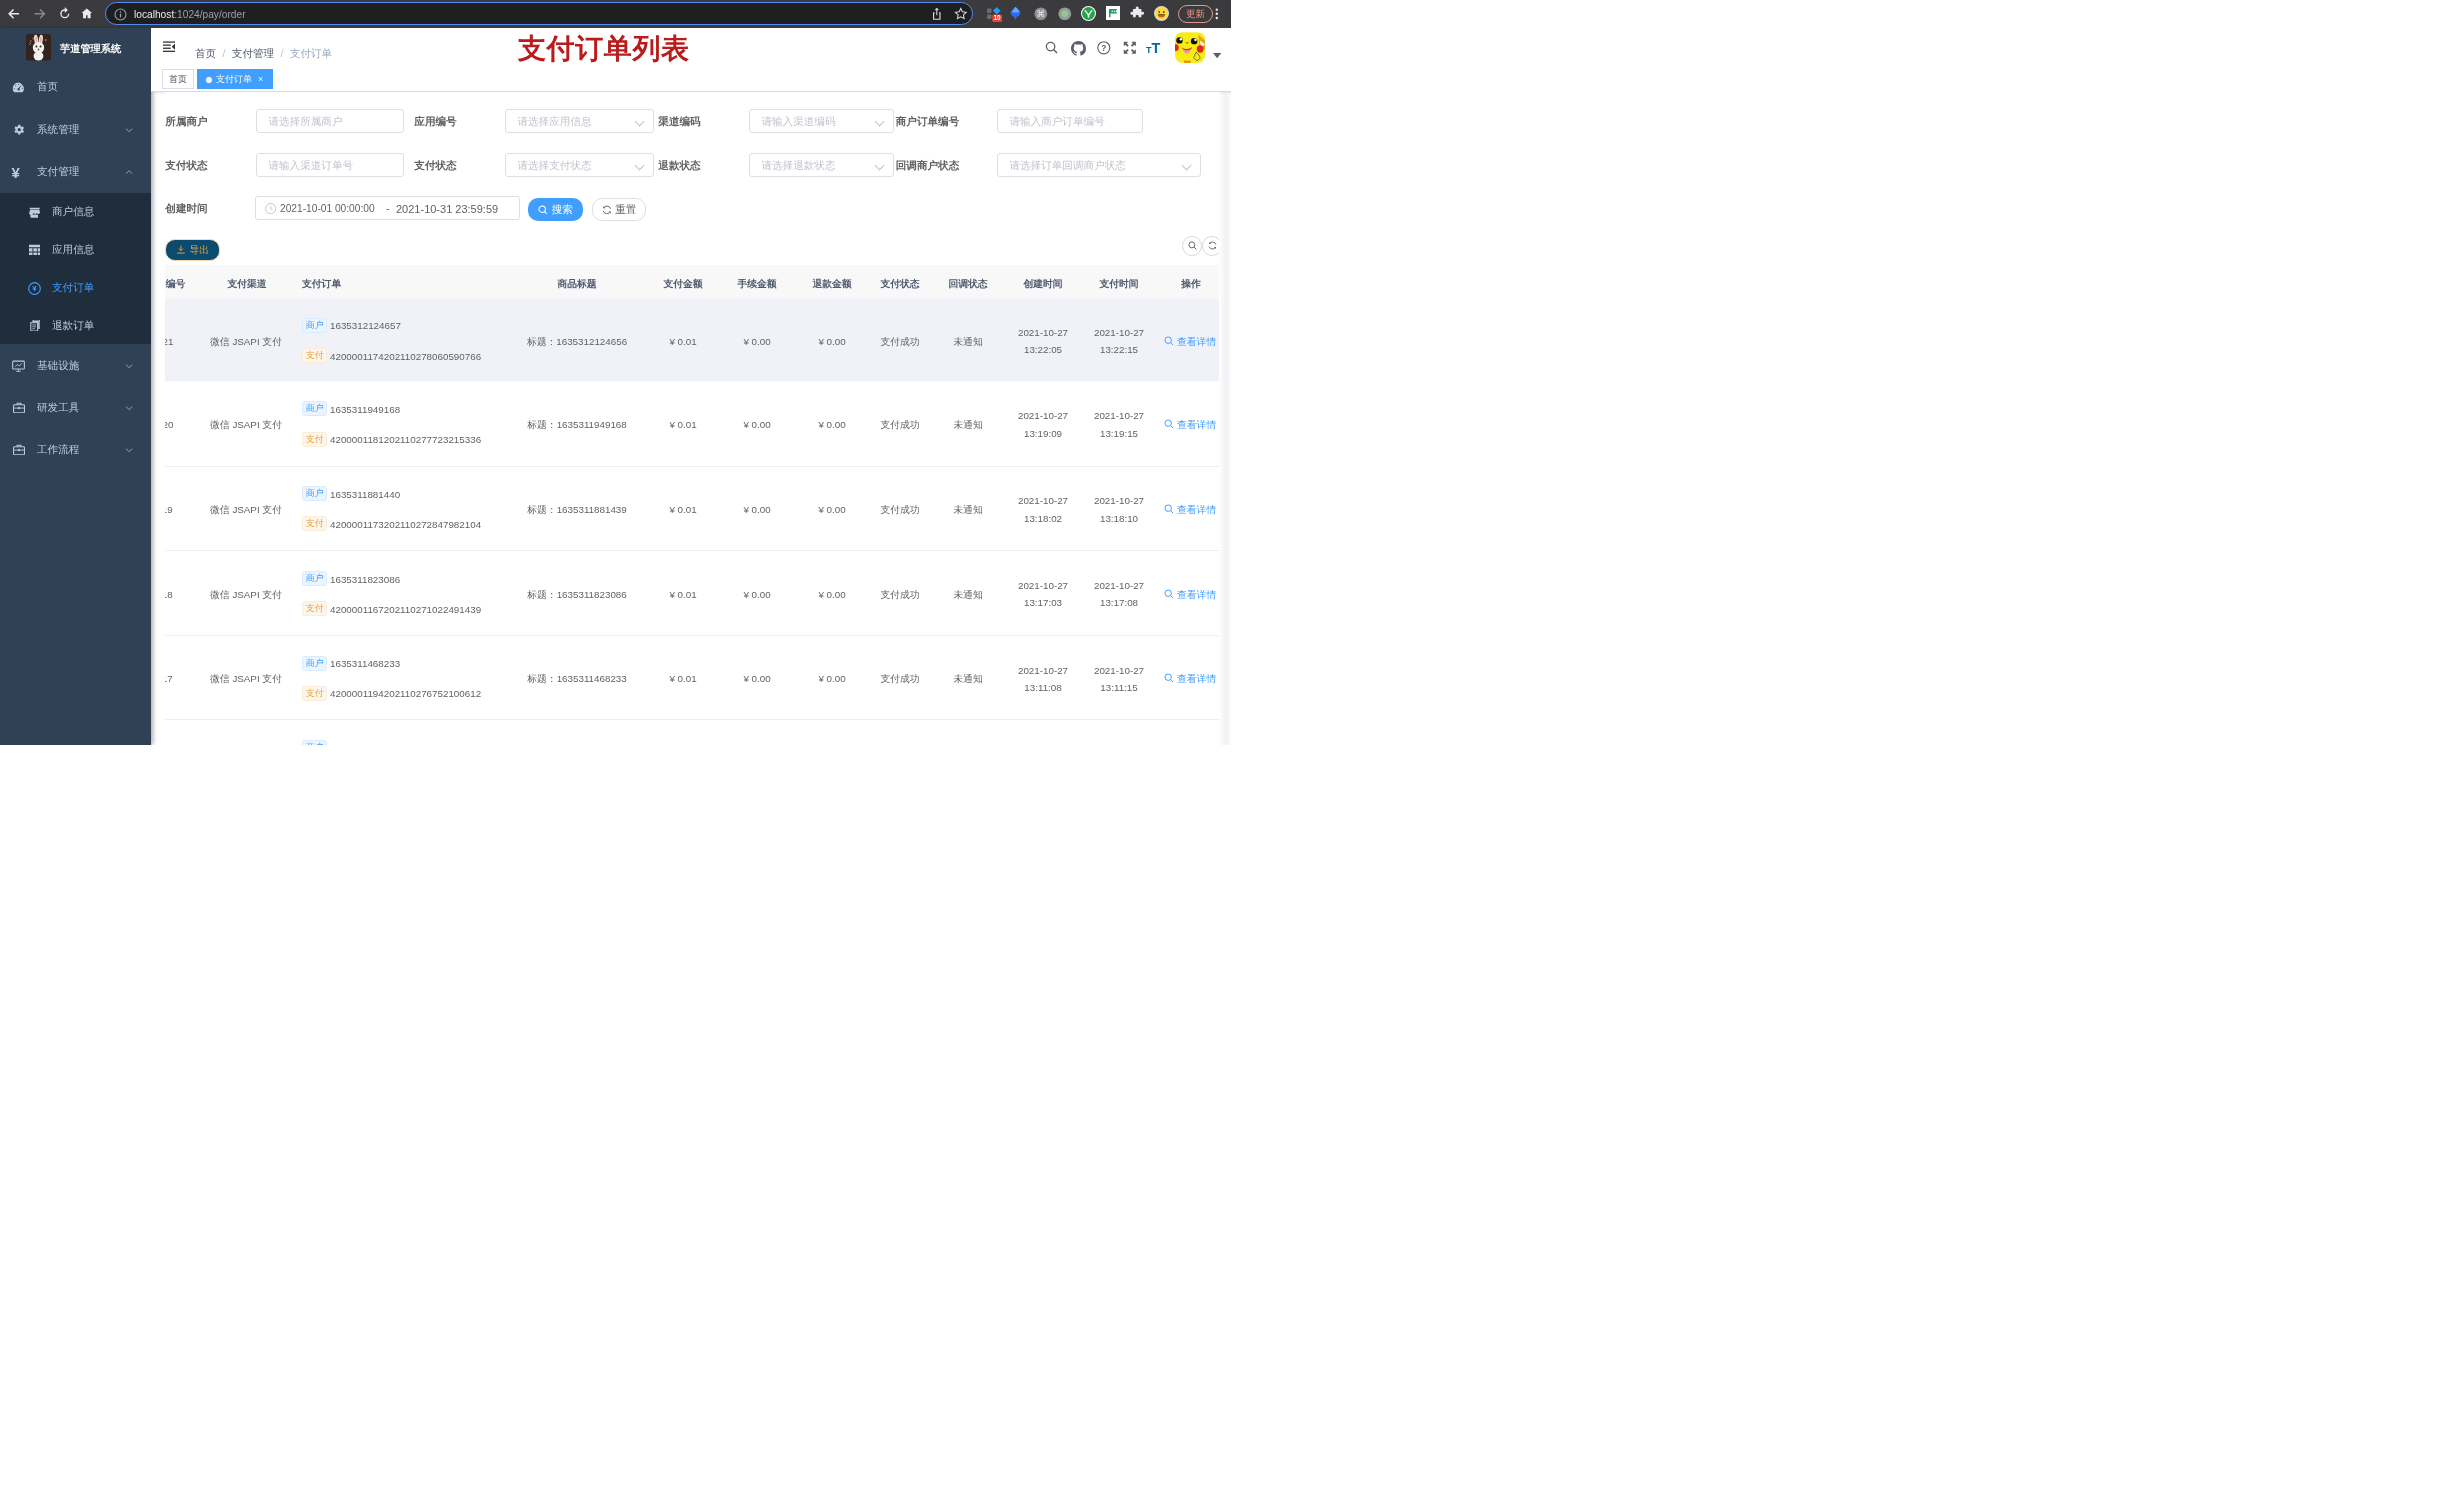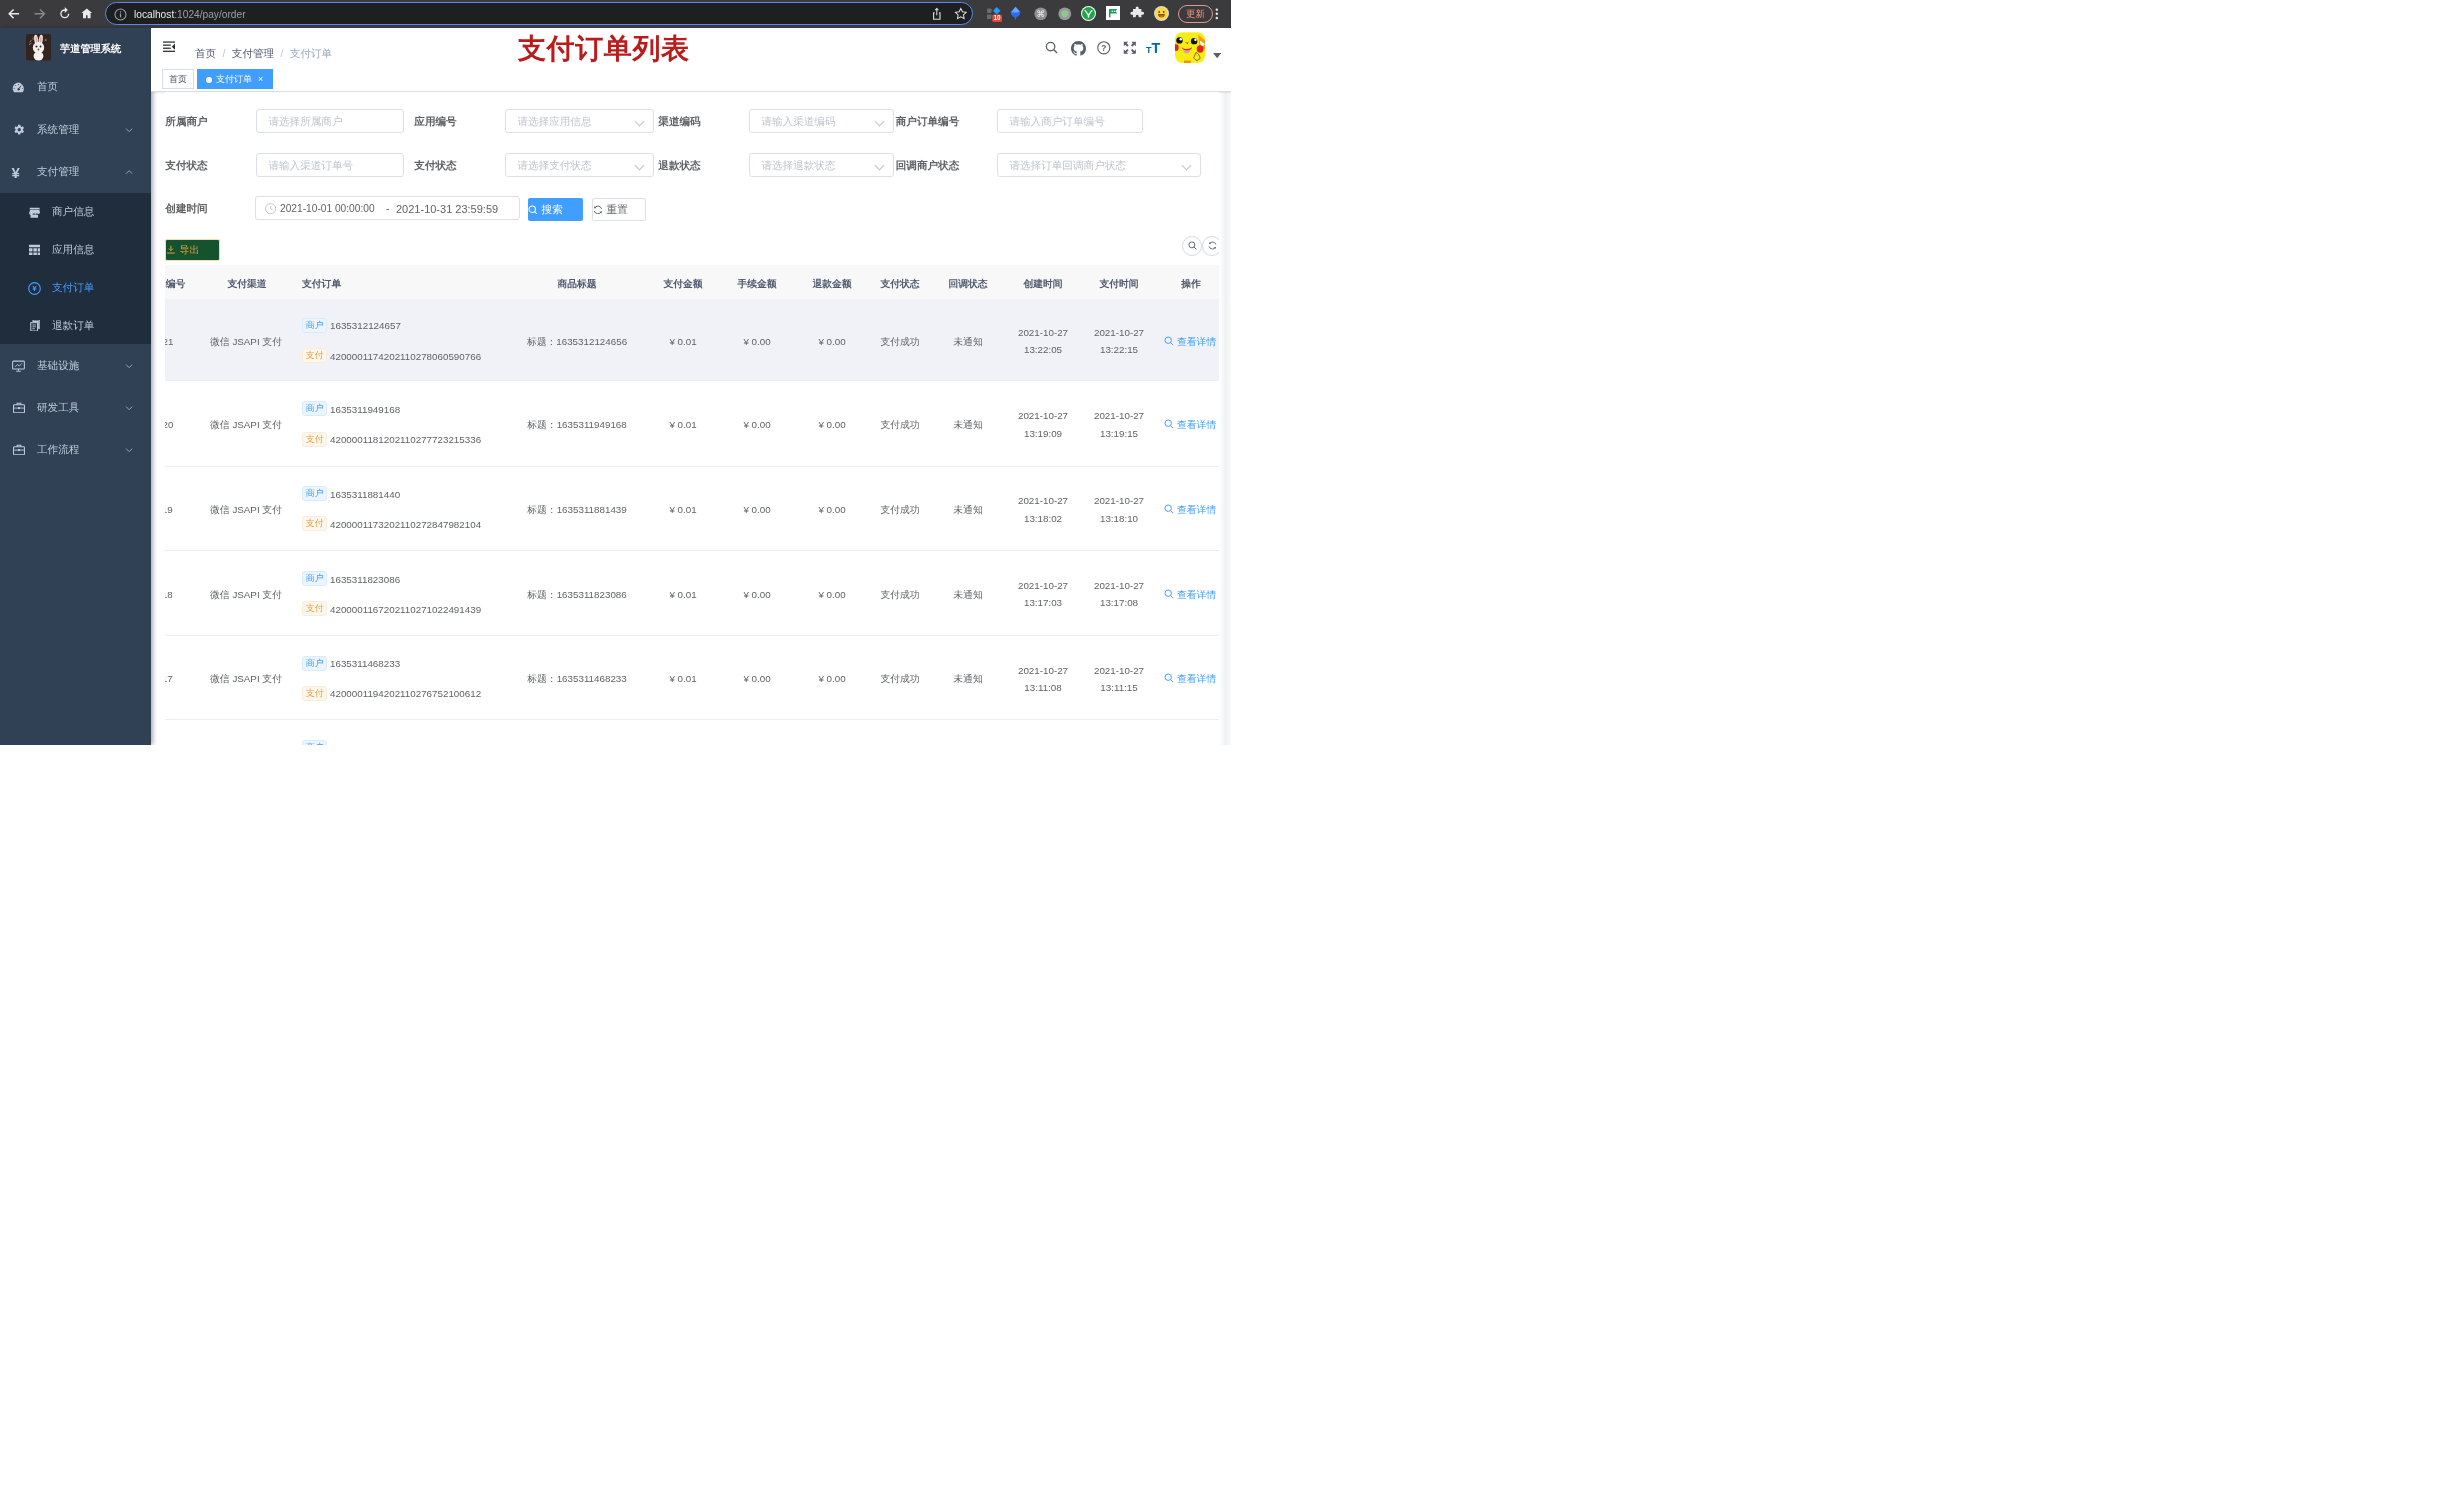--- a/index.html
+++ b/index.html
@@ -24,21 +24,21 @@
 
 #redtitle{position:absolute;left:518px;top:30px;font-size:28px;font-weight:700;color:#b91c1c;letter-spacing:0.6px;white-space:nowrap;z-index:50}
 
 #tagsbar{position:absolute;left:151px;top:66px;width:1081px;height:26px;background:#fff;border-bottom:0.8px solid #d8dce5;box-shadow:0 0.8px 2.3px 0 rgba(0,0,0,.12)}
 .tag{position:absolute;top:3.4px;height:19.7px;line-height:19px;font-size:9px}
 
 #content{position:absolute;left:165px;top:92px;width:1054px;height:653px;overflow:hidden;background:#fff}
 .fl{position:absolute;font-size:10.6px;font-weight:700;color:#606266;text-align:center;white-space:nowrap;line-height:24px}
 .inp{position:absolute;height:24px;border:0.8px solid #dcdfe6;border-radius:3px;background:#fff;font-size:10.6px;color:#bfc4cc;line-height:23px;padding-left:11.4px;white-space:nowrap}
 .sel:after{content:"";position:absolute;right:9.8px;top:8.3px;width:6px;height:6px;border-right:1px solid #c0c4cc;border-bottom:1px solid #c0c4cc;transform:rotate(45deg)}
-.btn{position:absolute;height:23px;border-radius:2px;font-size:10.6px;display:flex;align-items:center;justify-content:flex-start}
+.btn{position:absolute;height:23px;border-radius:10px;font-size:10.6px;display:flex;align-items:center;justify-content:center}
 
 .th{position:absolute;font-size:9.8px;font-weight:700;color:#515a6e;white-space:nowrap}
 .td{position:absolute;font-size:9.8px;color:#606266;white-space:nowrap}
 .ctr{transform:translateX(-50%)}
 .trow{position:absolute;left:0;width:1054px;border-bottom:0.8px solid #ebeef5}
 .tg{position:absolute;height:15px;line-height:13.6px;font-size:9px;padding:0 2.7px;border-radius:3px;border:0.8px solid}
 .tgb{background:#ecf5ff;border-color:#d9ecff;color:#409eff}
 .tgy{background:#fdf6ec;border-color:#faecd8;color:#e6a23c}
 .lnk{position:absolute;font-size:9.8px;color:#409eff;white-space:nowrap}
 </style>
@@ -309,21 +309,21 @@
 <div class="abs" style="left:231px;top:111px;font-size:11px;color:#606266;white-space:nowrap">2021-10-31 23:59:59</div>
 <div class="btn" style="left:363px;top:106px;width:55px;background:#409eff;color:#fff"><svg width="9.8" height="9.8" viewBox="0 0 14 14" style="margin-right:3.8px">
         <circle cx="6" cy="6" r="4.6" fill="none" stroke="#fff" stroke-width="1.5"></circle>
         <path d="M9.4 9.4 13 13" stroke="#fff" stroke-width="1.5"></path>
       </svg>搜索</div>
 <div class="btn" style="left:427px;top:106px;width:54px;background:#fff;border:0.8px solid #dcdfe6;color:#606266"><svg width="9.8" height="9.8" viewBox="0 0 14 14" style="margin-right:3.8px">
         <path d="M12.3 5.5A5.6 5.6 0 0 0 2 4.5M1.7 8.5a5.6 5.6 0 0 0 10.3 1" fill="none" stroke="#606266" stroke-width="1.4"></path>
         <path d="M1.8 1.5v3.2H5z" fill="#606266"></path>
         <path d="M12.2 12.5V9.3H9z" fill="#606266"></path>
       </svg>重置</div>
-<div class="btn" style="left:0px;top:147px;width:55px;height:22px;background:#14532d;border:0.8px solid #f5dab1;color:#e6a23c;font-size:9.8px"><svg width="9.8" height="9.8" viewBox="0 0 14 14" style="margin-right:3.8px">
+<div class="btn" style="left:0px;top:147px;width:55px;height:22px;background:#0c4a6e;border:0.8px solid #f5dab1;color:#e6a23c;font-size:9.8px"><svg width="9.8" height="9.8" viewBox="0 0 14 14" style="margin-right:3.8px">
         <path d="M7 1v7M4 5l3 3 3-3" fill="none" stroke="#e6a23c" stroke-width="1.4"></path>
         <path d="M1.5 11.5h11" stroke="#e6a23c" stroke-width="1.4"></path>
       </svg>导出</div>
 <div class="abs" style="left:1017px;top:144px;width:19.7px;height:19.7px;border-radius:50%;border:0.8px solid #d6d9dd"></div>
 <svg class="abs" style="left:1023px;top:149px" width="9" height="9" viewBox="0 0 14 14">
       <circle cx="6" cy="6" r="4.6" fill="none" stroke="#5f6368" stroke-width="1.5"></circle>
       <path d="M9.4 9.4 13 13" stroke="#5f6368" stroke-width="1.5"></path>
     </svg>
 <div class="abs" style="left:1037px;top:144px;width:19.7px;height:19.7px;border-radius:50%;border:0.8px solid #d6d9dd"></div>
 <svg class="abs" style="left:1043px;top:149px" width="9" height="9" viewBox="0 0 14 14">

